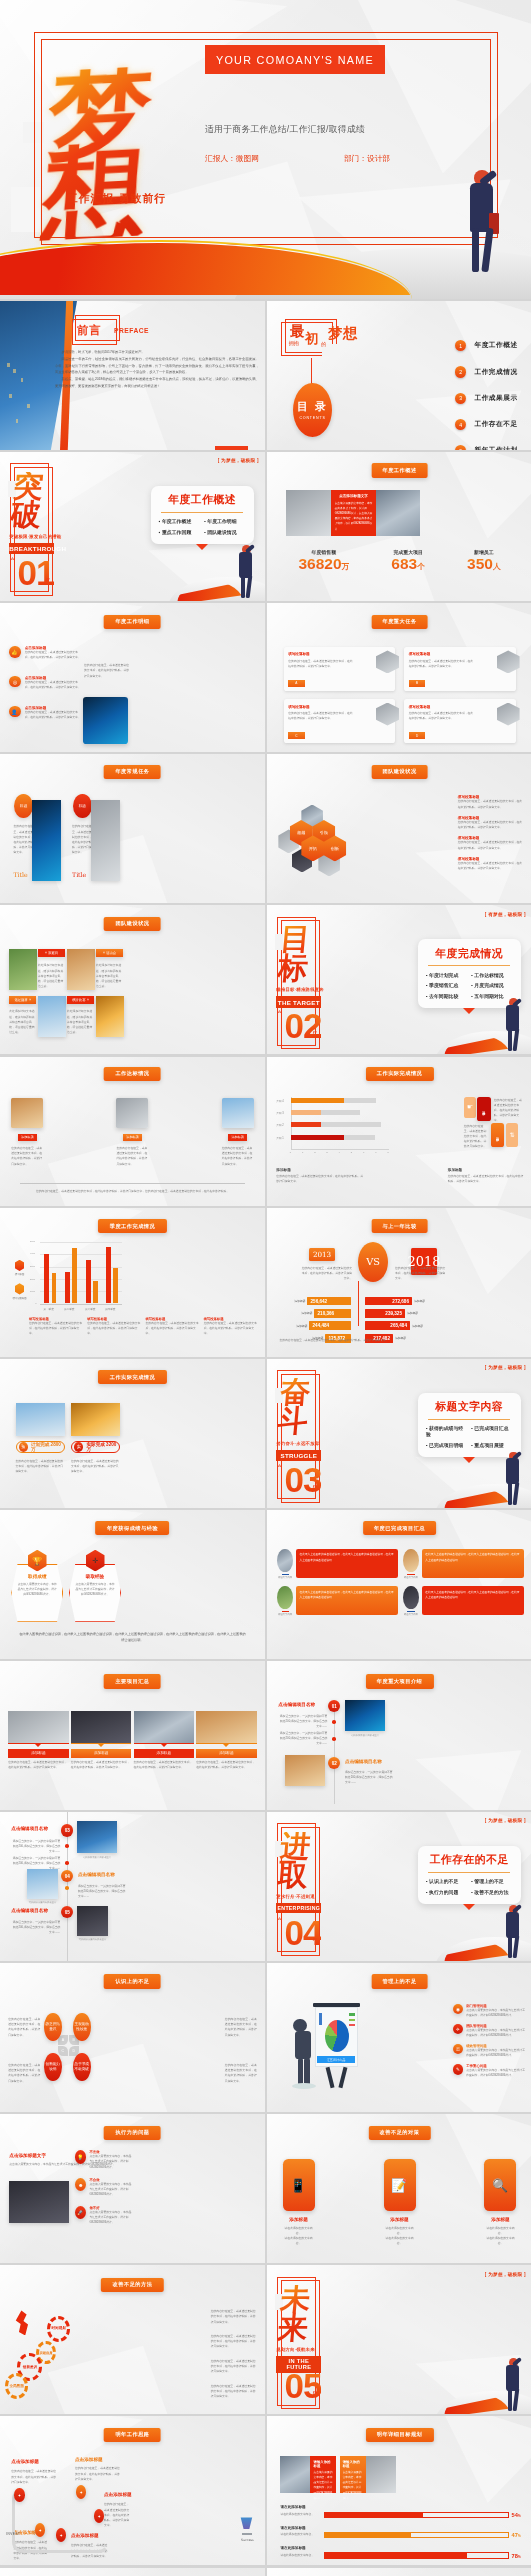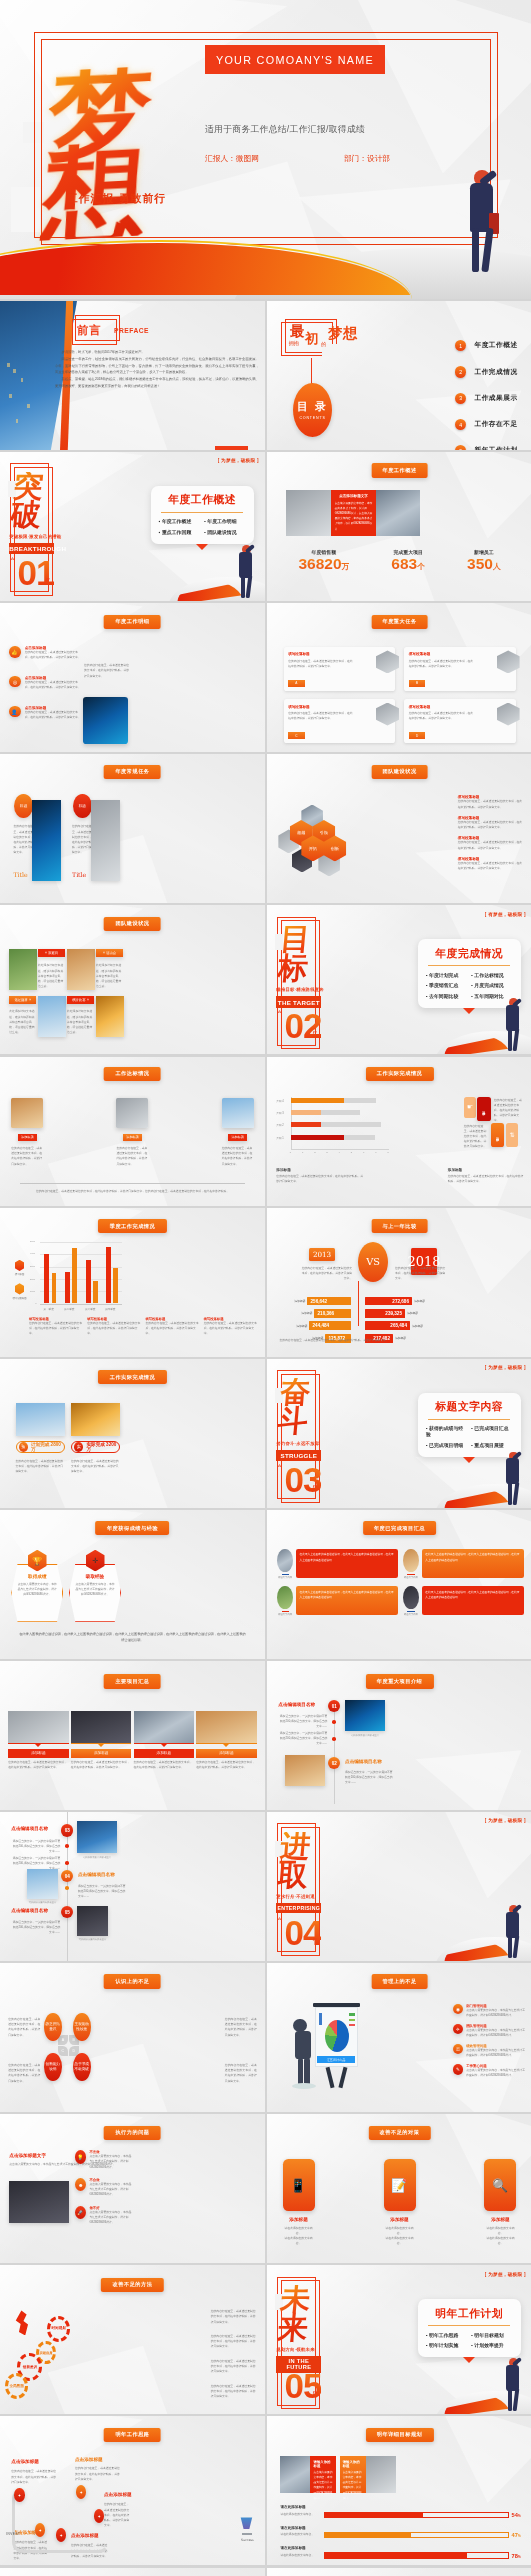--- a/index.html
+++ b/index.html
@@ -998,20 +998,31 @@
       <div class="corner-tag">[ 为梦想，破极限 ]</div>
       <div class="sec-fr2"></div>
       <div class="sec-fr1"></div>
       <div class="sec-wblock"></div>
       <div class="sec-big">进取</div>
       <div class="sec-tag">逆水行舟·不进则退</div>
       <div class="sec-en" style="font-size:5.2px">ENTERPRISING</div>
       <div class="sec-quote">“</div>
       <div class="sec-no">04</div>
       <div class="sec-quote2">”</div>
+      <div class="sec-card">
+        <h3>工作存在的不足</h3>
+        <div class="rule"></div>
+        <div class="sec-grid">
+          <div>认识上的不足</div>
+          <div>管理上的不足</div>
+          <div>执行力的问题</div>
+          <div>改善不足的方法</div>
+        </div>
+        <div class="caret"></div>
+      </div>
       <div class="sec-road">
           <div class="g"></div>
         </div>
       <div class="sec-arrow"></div>
       <div class="sec-man">
         <div class="head"></div>
           <div class="arm"></div>
           <div class="body"></div>
         <div class="leg1"></div>
           <div class="leg2"></div>
@@ -1186,31 +1197,20 @@
       <div class="corner-tag">[ 为梦想，破极限 ]</div>
       <div class="sec-fr2"></div>
       <div class="sec-fr1"></div>
       <div class="sec-wblock"></div>
       <div class="sec-big">未来</div>
       <div class="sec-tag">规划方向·领航未来</div>
       <div class="sec-en" style="font-size:5.7px">IN THE FUTURE</div>
       <div class="sec-quote">“</div>
       <div class="sec-no">05</div>
       <div class="sec-quote2">”</div>
-      <div class="sec-card">
-        <h3>明年工作计划</h3>
-        <div class="rule"></div>
-        <div class="sec-grid">
-          <div>明年工作思路</div>
-          <div>明年目标规划</div>
-          <div>明年计划实施</div>
-          <div>计划效率提升</div>
-        </div>
-        <div class="caret"></div>
-      </div>
       <div class="sec-road">
           <div class="g"></div>
         </div>
       <div class="sec-arrow"></div>
       <div class="sec-man">
         <div class="head"></div>
           <div class="arm"></div>
           <div class="body"></div>
         <div class="leg1"></div>
           <div class="leg2"></div>

